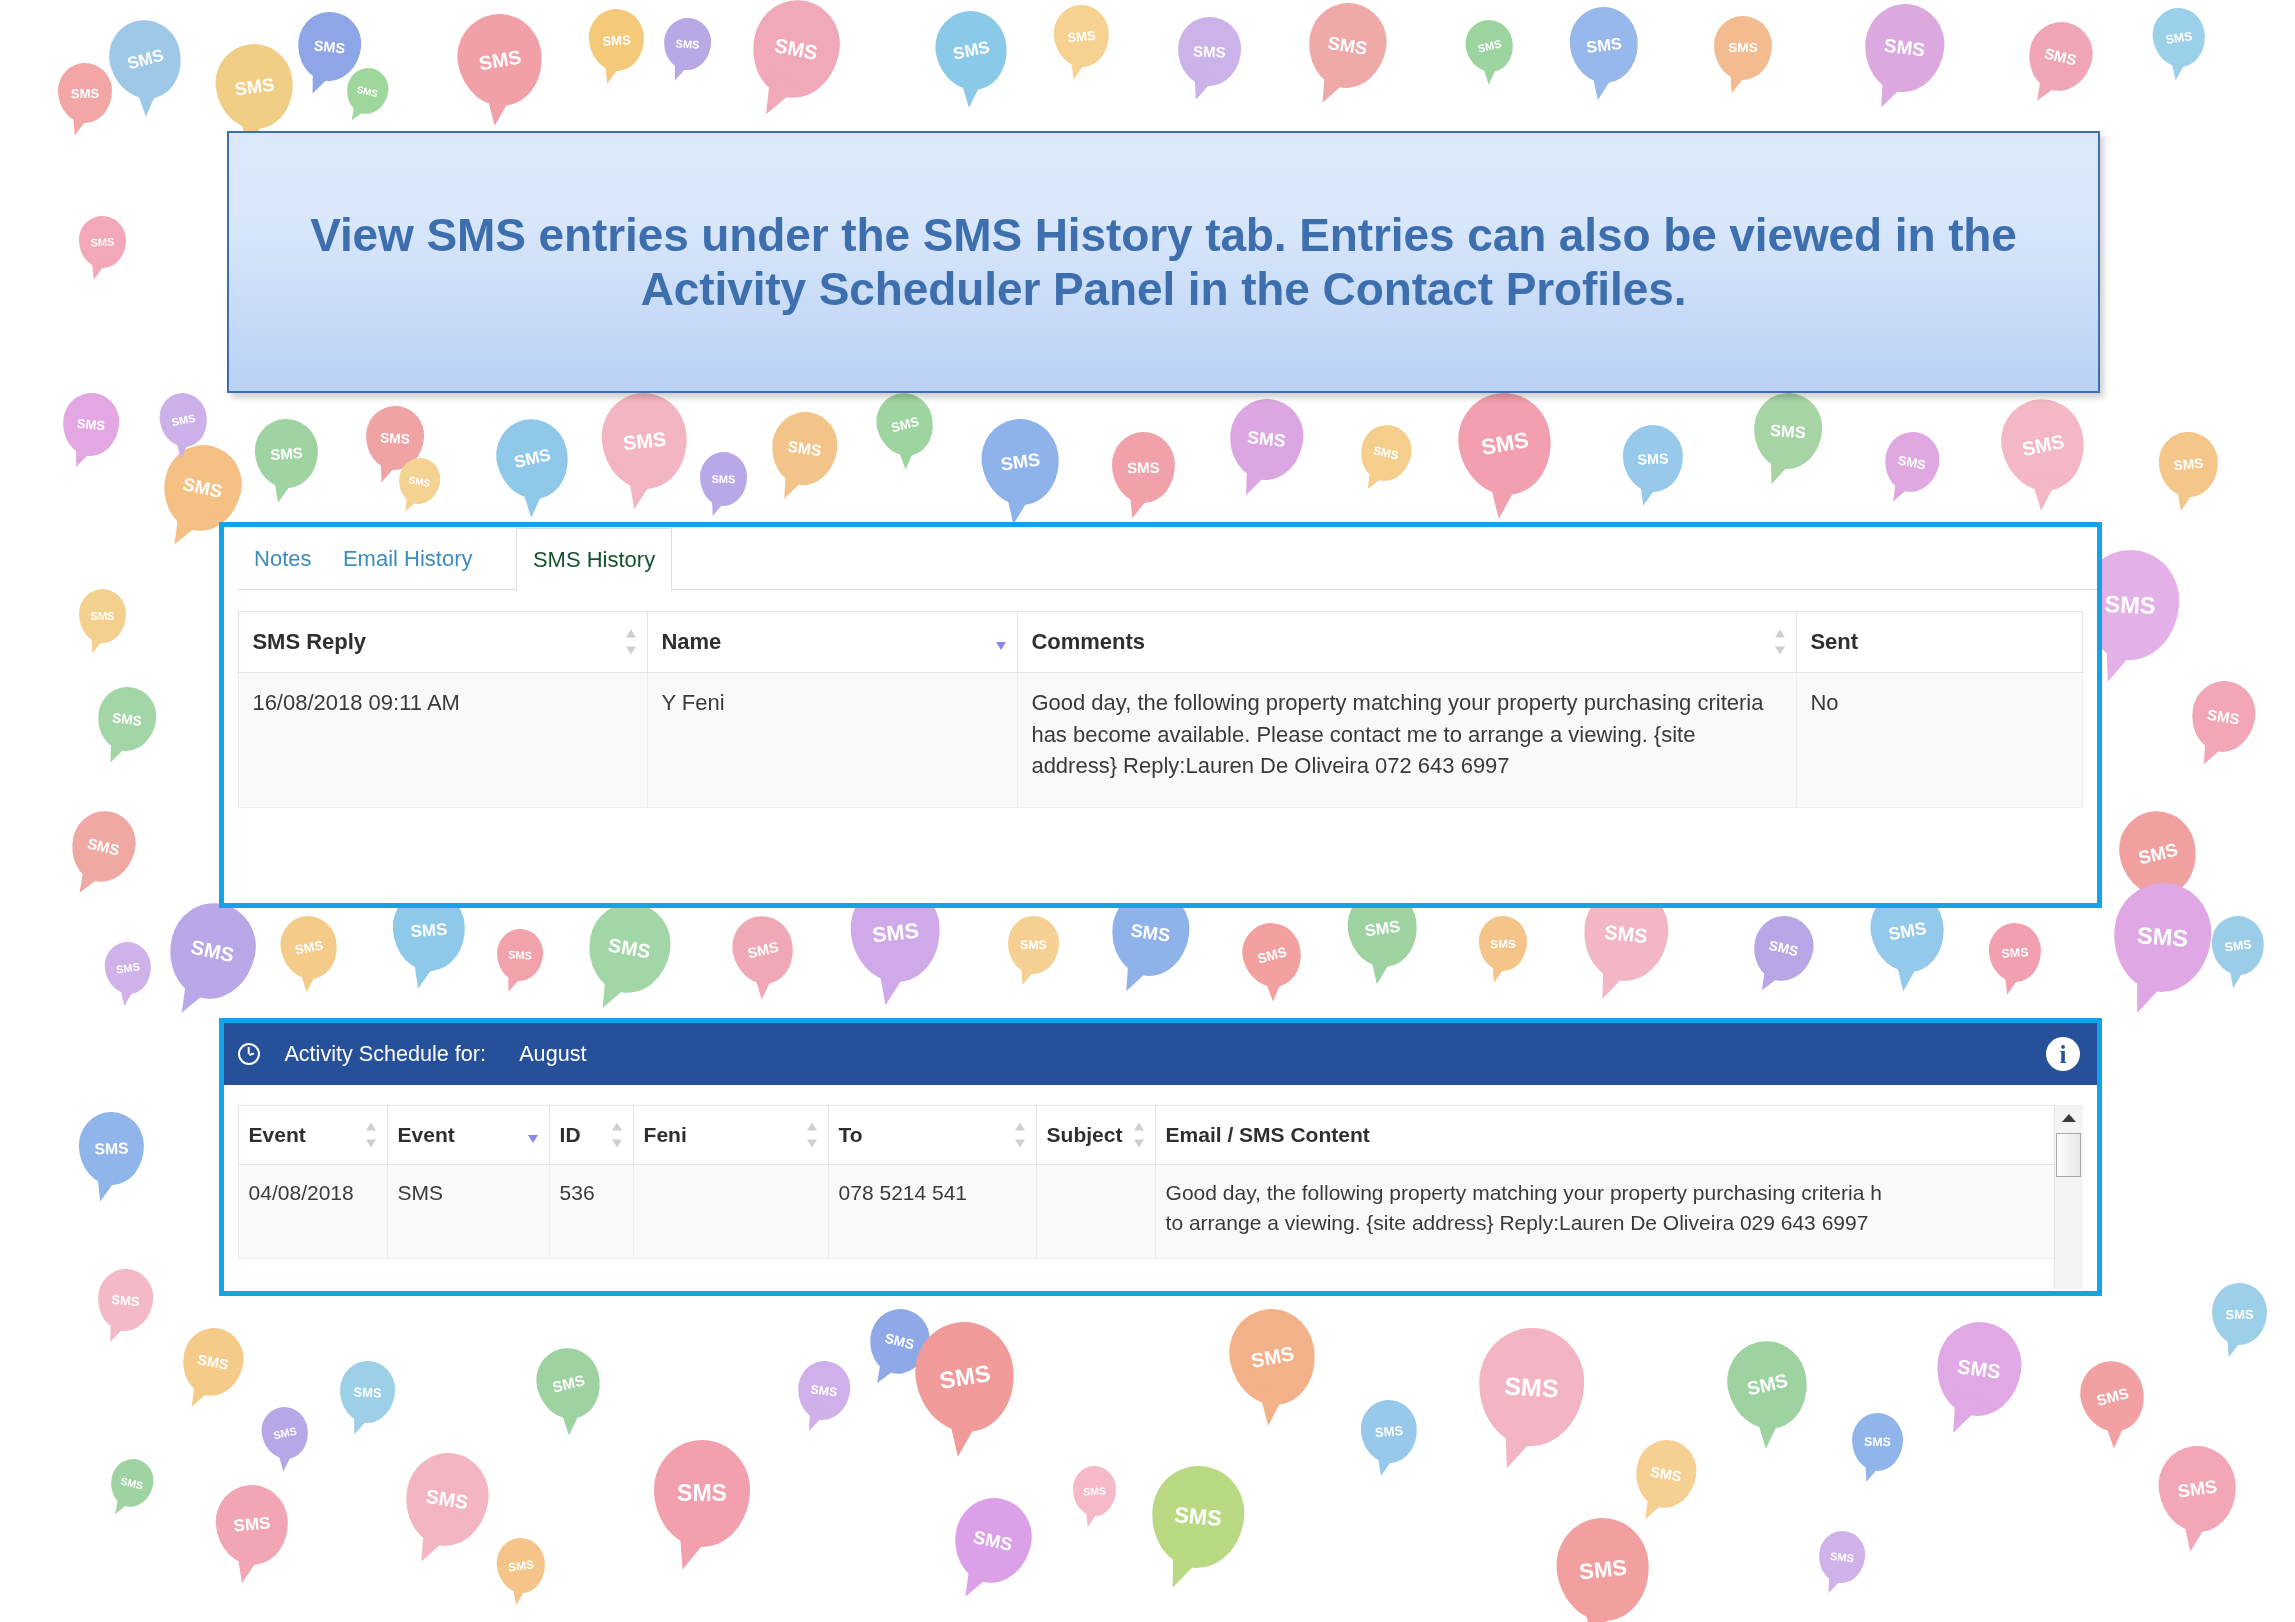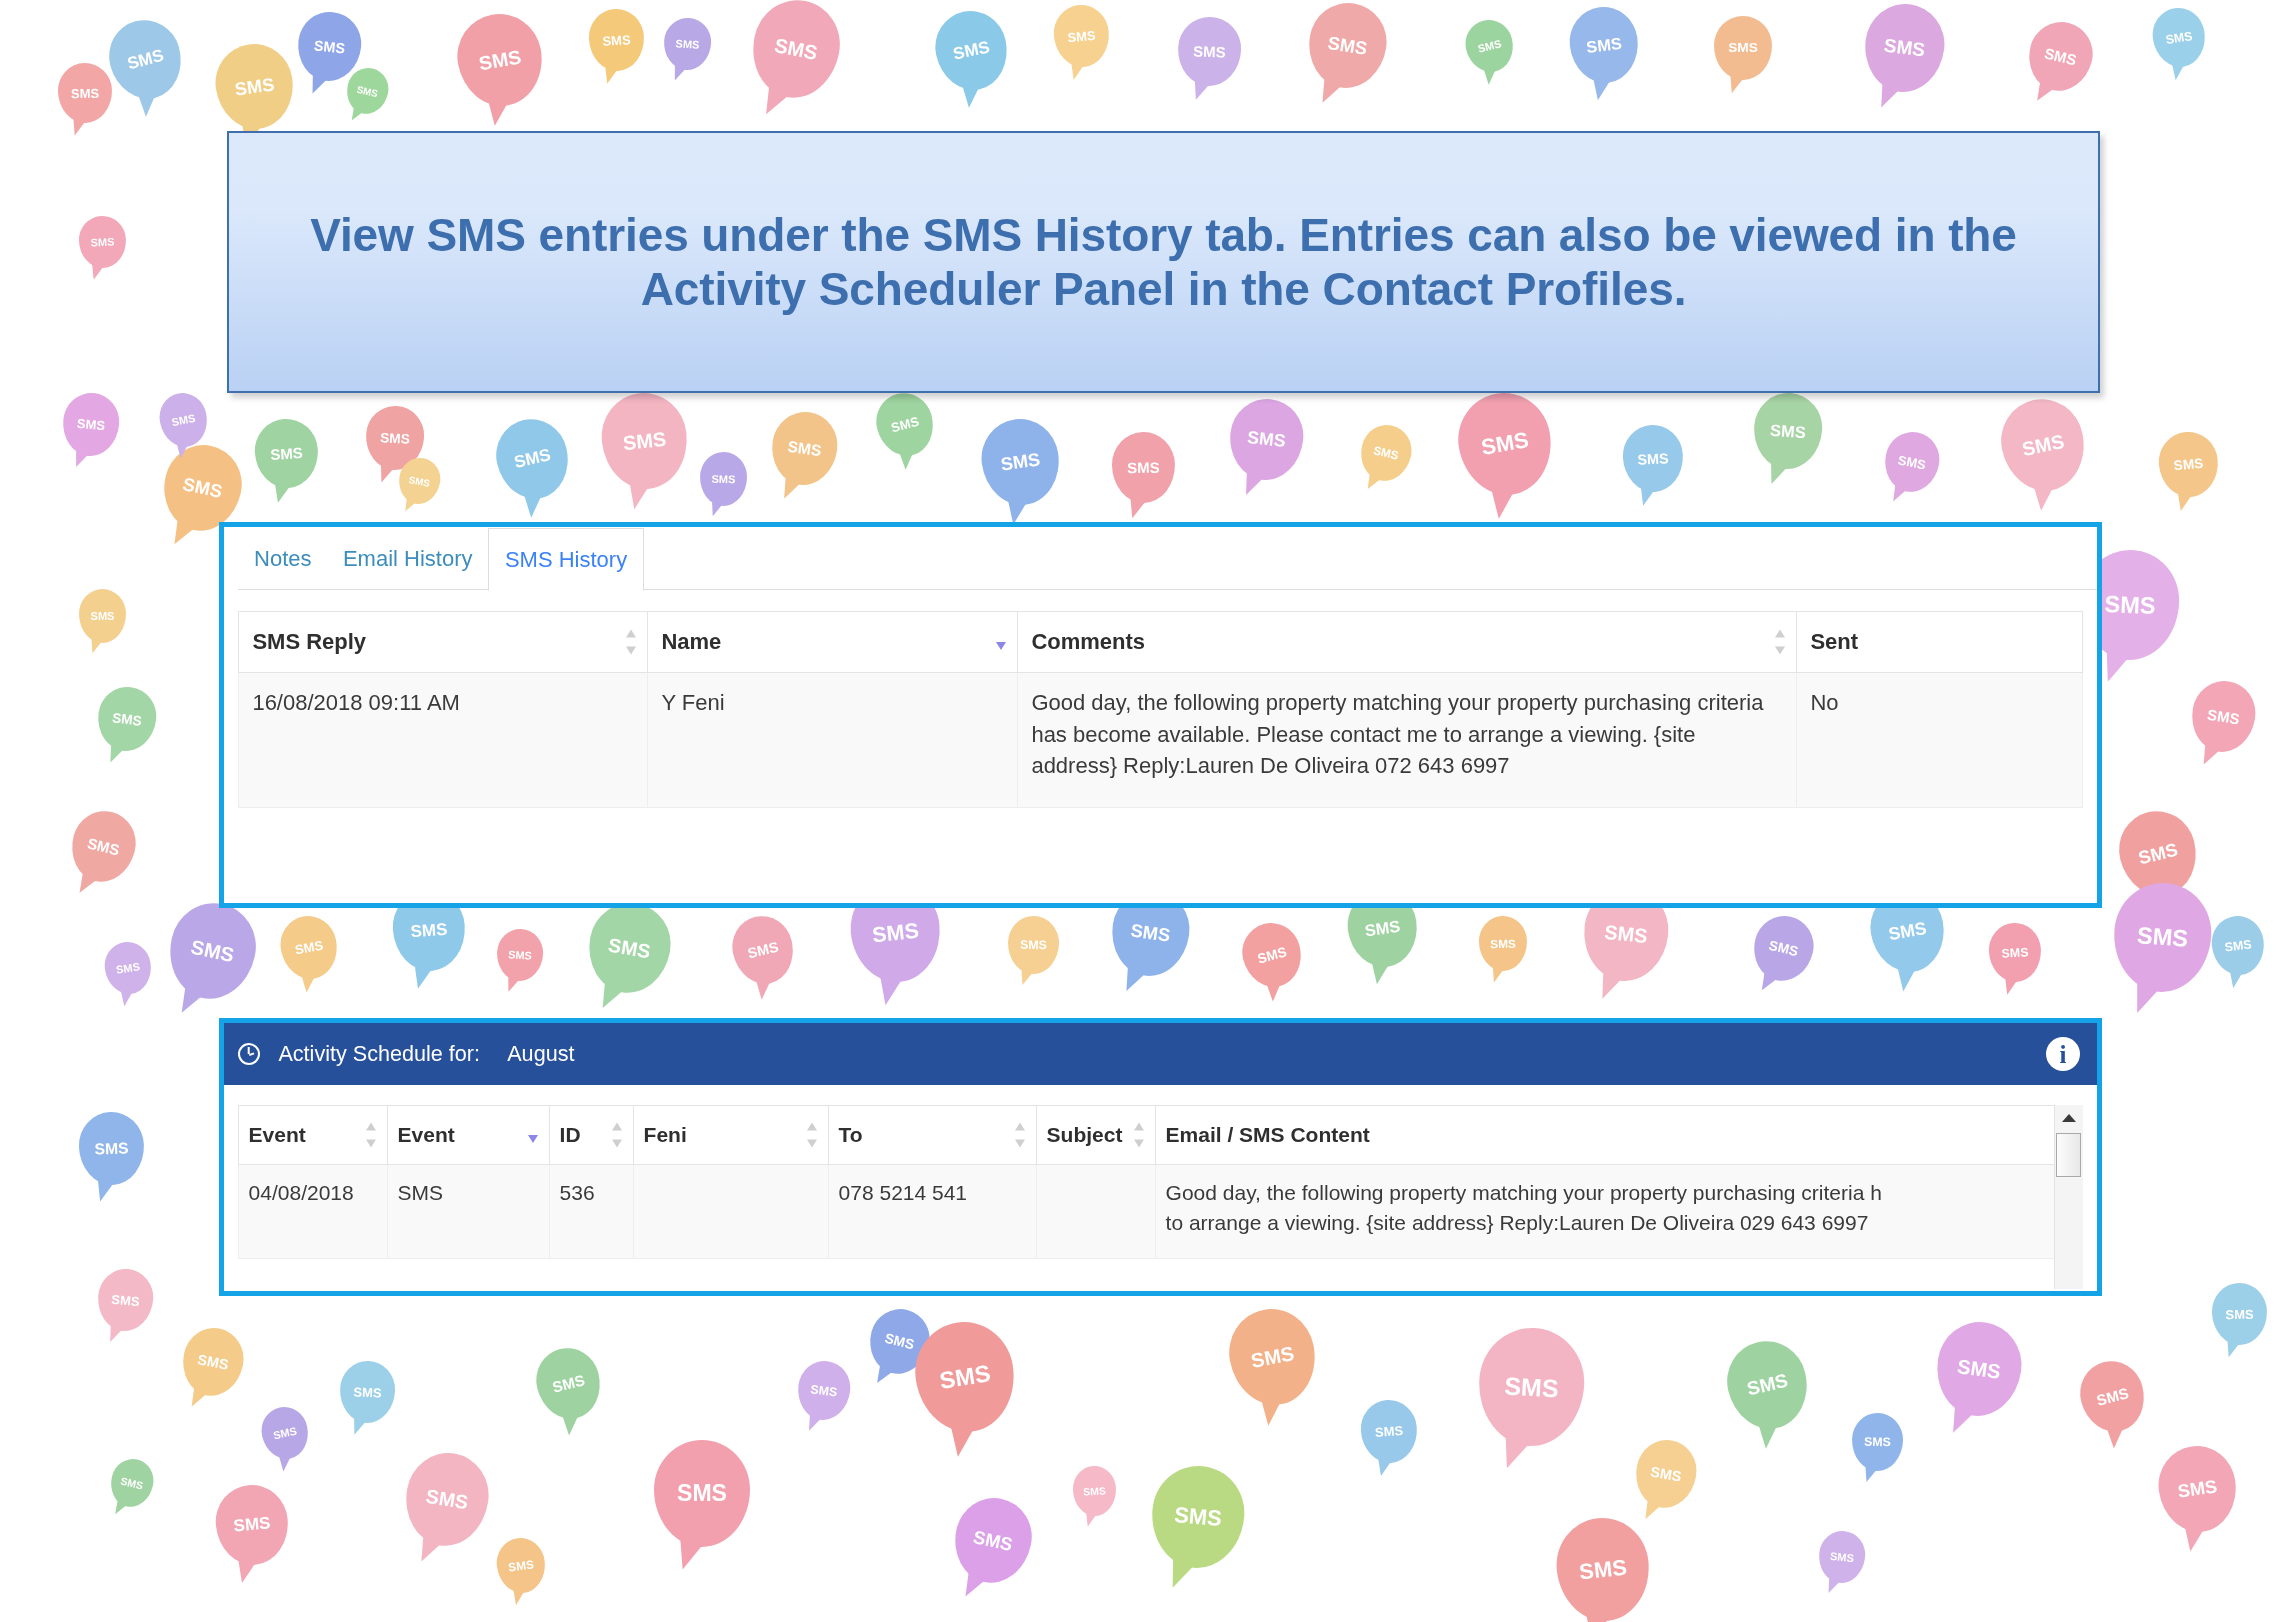--- a/index.html
+++ b/index.html
@@ -105,25 +105,26 @@
     display: flex;
     align-items: center;
     padding: 0 15.7px;
     font-size: 22px;
     color: #3c8dbc;
     box-sizing: border-box;
     z-index: 1;
     white-space: nowrap;
   }
   .tab.active {
-    color: #3b82f6;
+    color: #14532d;
     background: #ffffff;
     border: 1.3px solid #dddddd;
     border-bottom: 1.3px solid #ffffff;
     margin-bottom: -1.3px;
+    margin-left: 28px;
   }
   .tab-filler {
     flex: 1;
     height: 63px;
     border-bottom: 1.3px solid #dddddd;
   }
 
   
   .grid {
     width: 100%;
@@ -194,21 +195,21 @@
     background: #27509b;
     display: flex;
     align-items: center;
     padding: 0 17px 0 14.4px;
     box-sizing: border-box;
     color: #ffffff;
   }
   .act-header-left {
     display: flex;
     align-items: center;
-    gap: 18px;
+    gap: 24px;
     font-size: 21.6px;
   }
   .clock-icon {
     width: 22px; height: 22px;
     border: 2px solid #ffffff;
     border-radius: 50%;
     position: relative;
     box-sizing: border-box;
     flex: 0 0 auto;
   }

